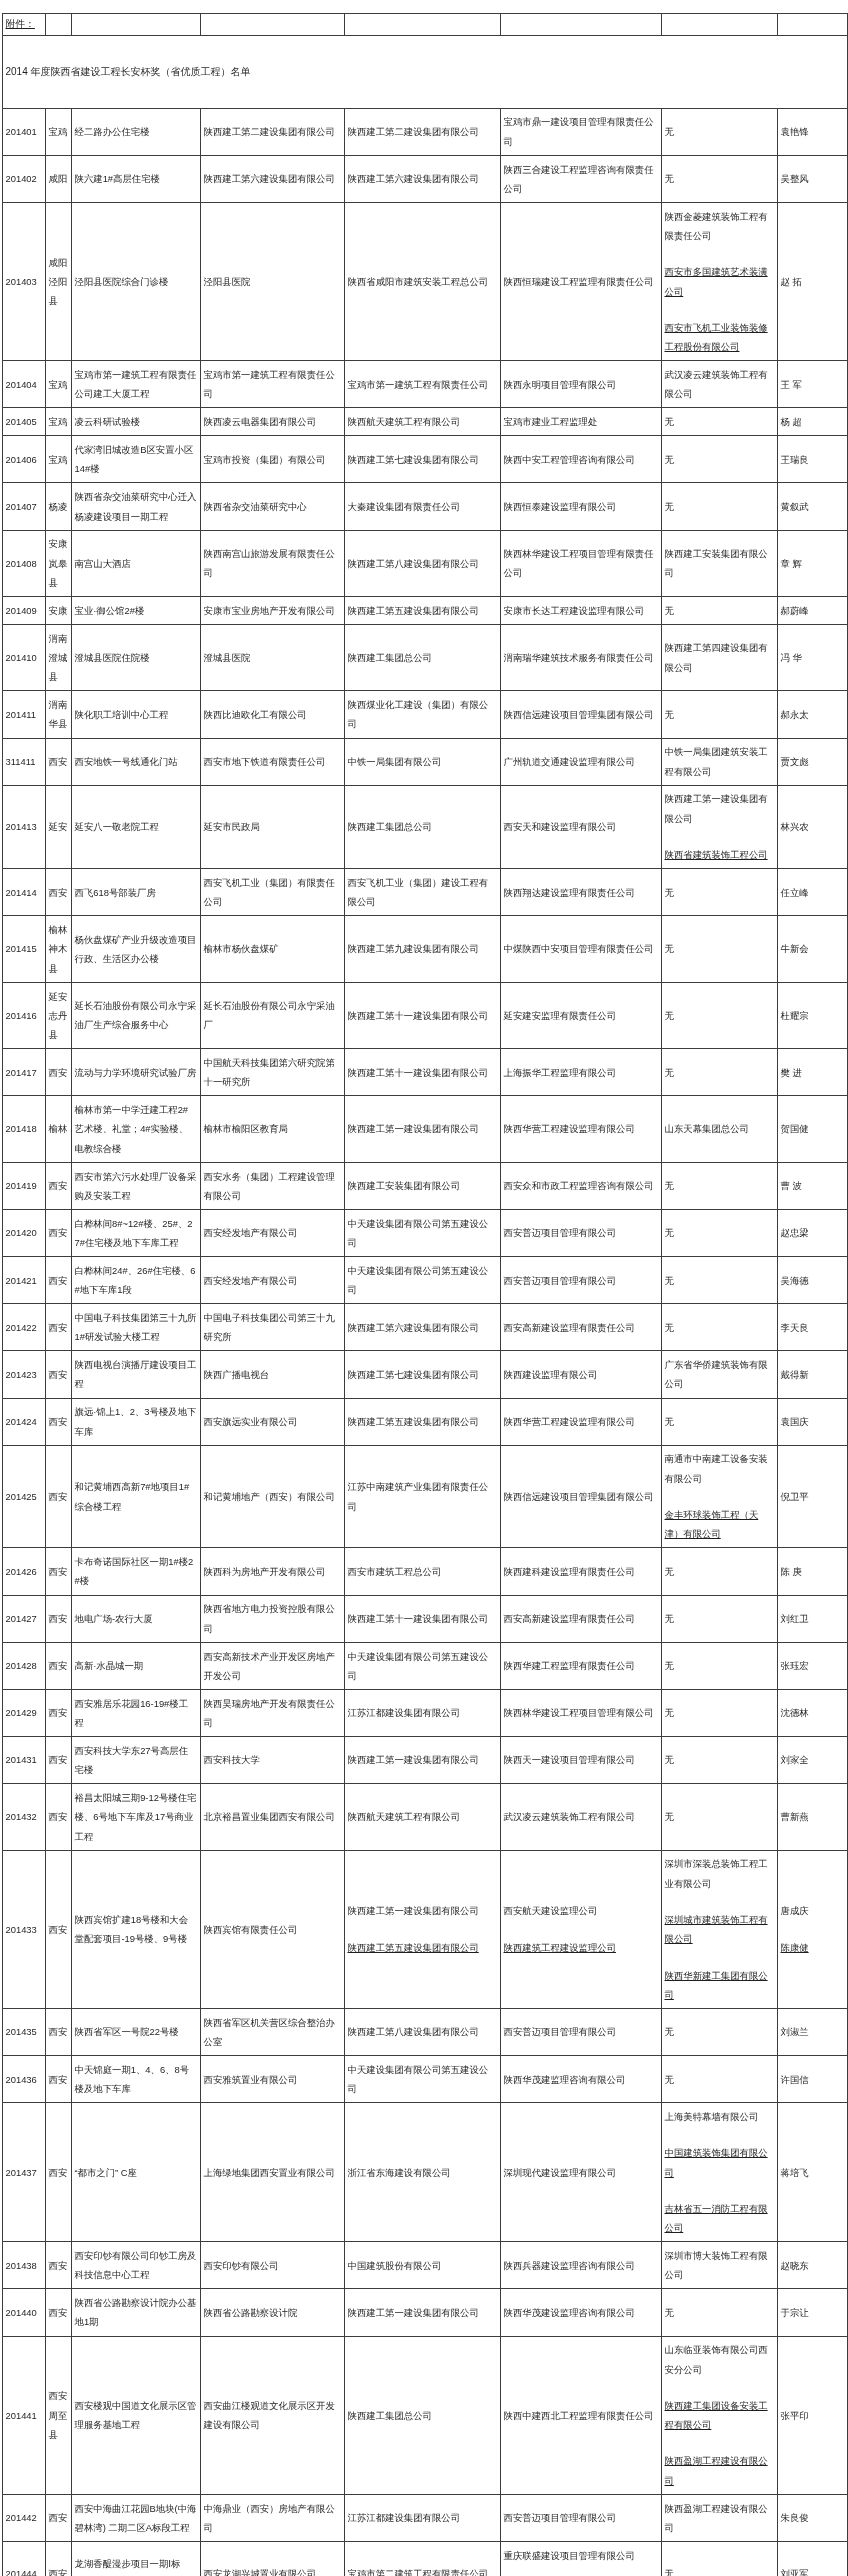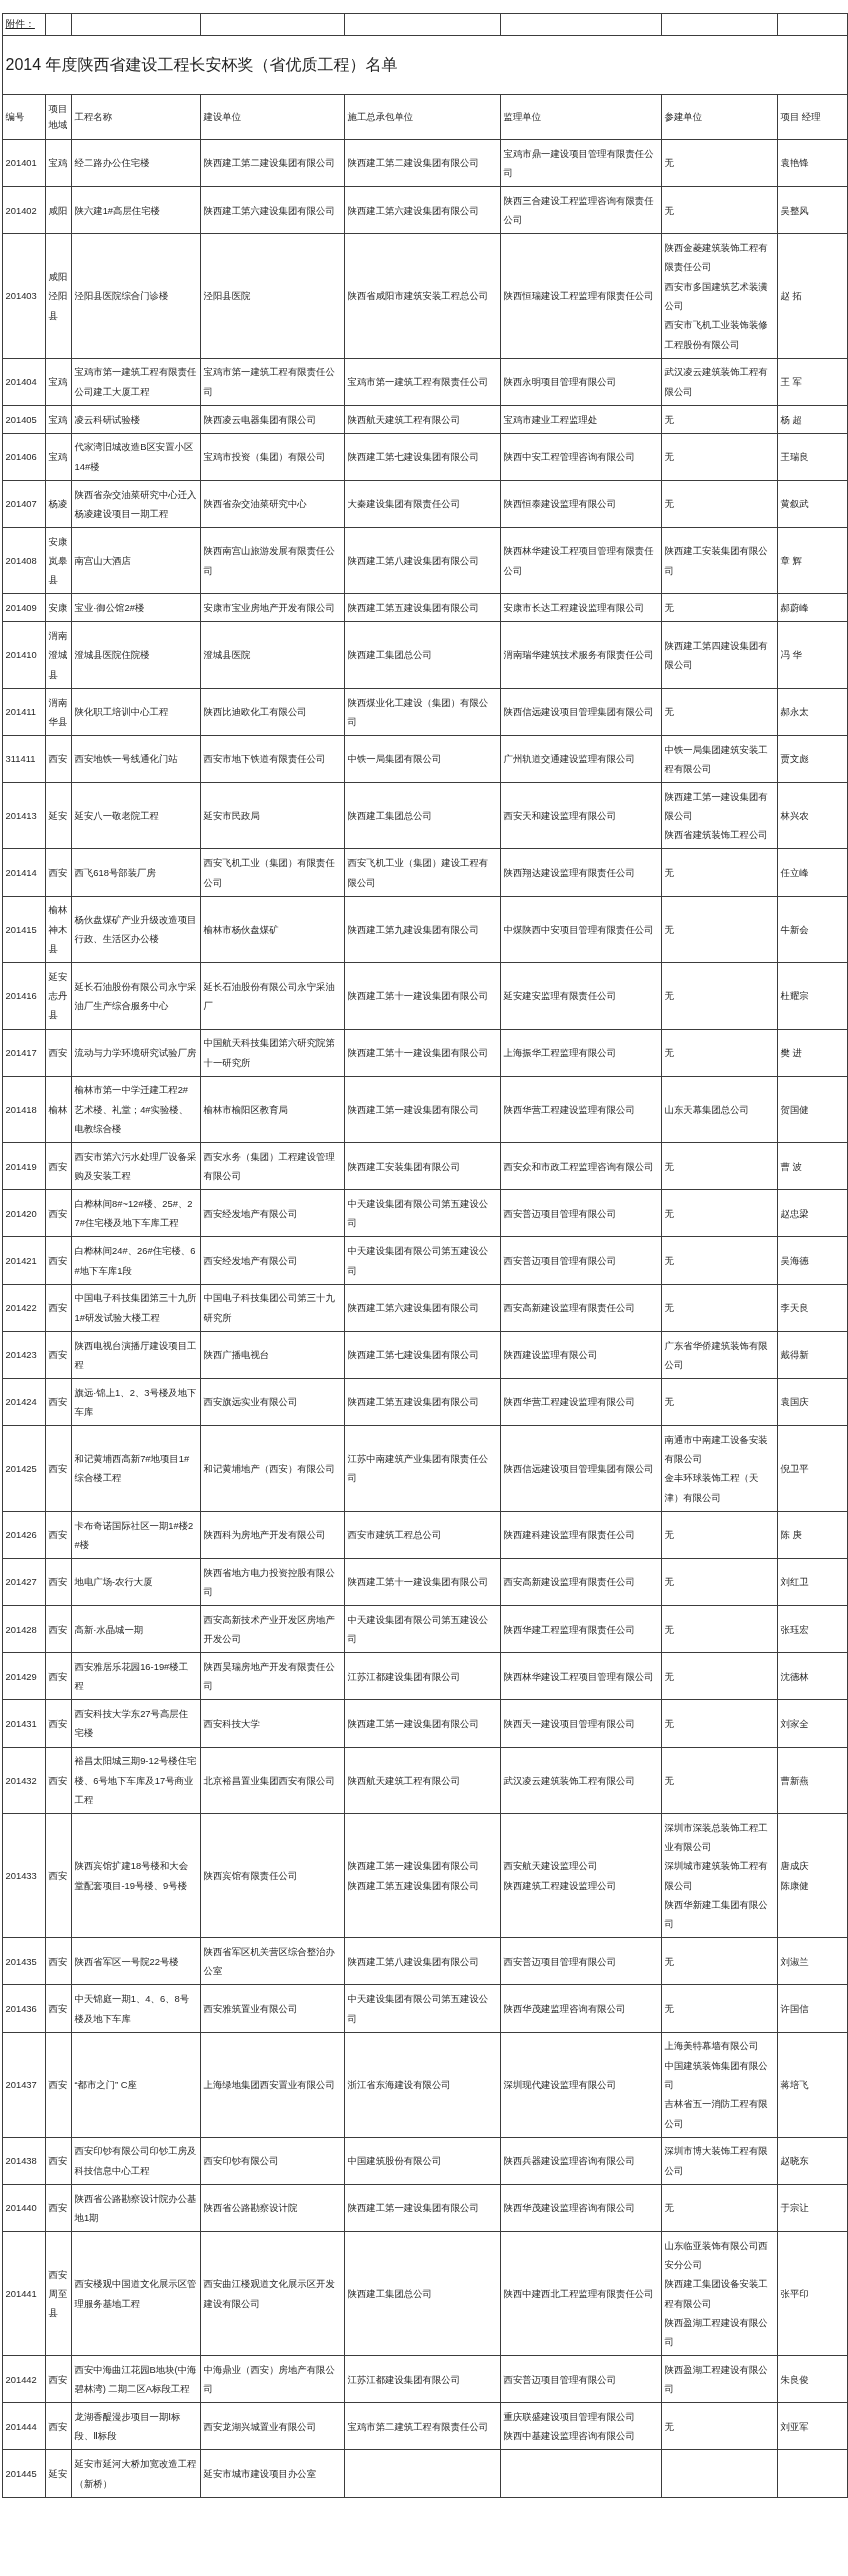--- a/index.html
+++ b/index.html
@@ -11,25 +11,25 @@
     padding:3.8px 3px;
     vertical-align:middle;
     text-align:left;
     font-weight:normal;
     word-break:break-all;
     overflow-wrap:break-word;
     line-height:2.05;
     background:#fff;
   }
   tr.attachment-row td{padding:3px 3px;line-height:1.5;font-size:9.8px;text-decoration:underline;}
-  tr.title-row td{padding:18px 3px;line-height:1.4;font-size:16px;white-space:normal;}
+  tr.title-row td{padding:29px 3px;line-height:1.4;font-size:10px;white-space:normal;}
   tr.header-row th{padding:6px 3px;line-height:1.7;}
   tbody tr td{padding:5.3px 3px;}
   .ent{margin:0;}
-  .ent + .ent{margin-top:0;}
+  .ent + .ent{margin-top:17px;text-decoration:underline;}
 </style>
 </head>
 <body>
 
 <div class="page">
   <table class="award-table">
     <colgroup>
       <col style="width:43px">
         <col style="width:26px">
         <col style="width:129px">
@@ -46,30 +46,20 @@
         <td></td>
         <td></td>
         <td></td>
         <td></td>
         <td></td>
         <td></td>
       </tr>
       <tr class="title-row">
         <td colspan="8">2014 年度陕西省建设工程长安杯奖（省优质工程）名单</td>
       </tr>
-      <tr class="header-row">
-          <th>编号</th>
-          <th>项目地域</th>
-          <th>工程名称</th>
-          <th>建设单位</th>
-          <th>施工总承包单位</th>
-          <th>监理单位</th>
-          <th>参建单位</th>
-          <th>项目 经理</th>
-        </tr>
     <tr>
     <td>201401</td>
     <td>宝鸡</td>
     <td>经二路办公住宅楼</td>
     <td>陕西建工第二建设集团有限公司</td>
     <td>
             <div class="ent">陕西建工第二建设集团有限公司</div>
           </td>
     <td>
             <div class="ent">宝鸡市鼎一建设项目管理有限责任公司</div>

